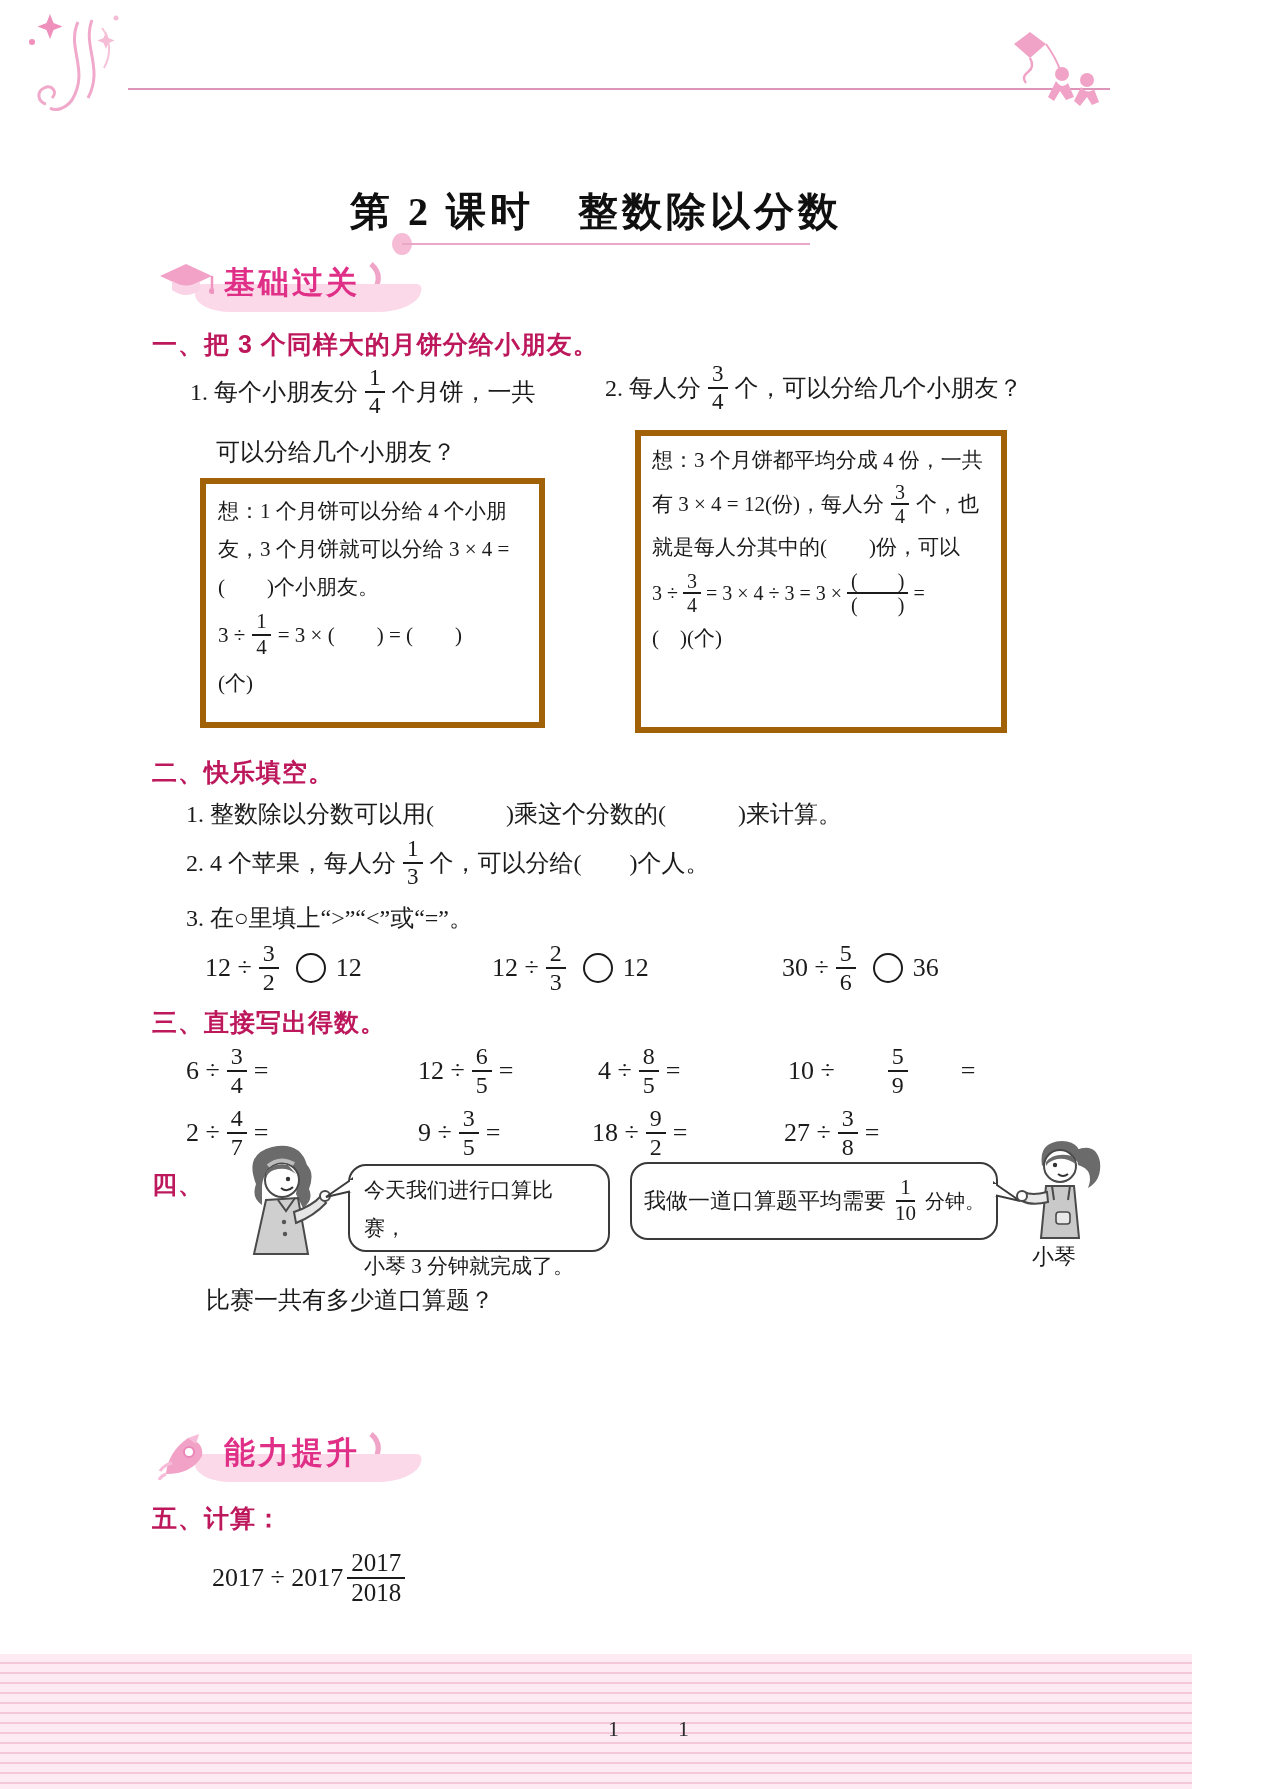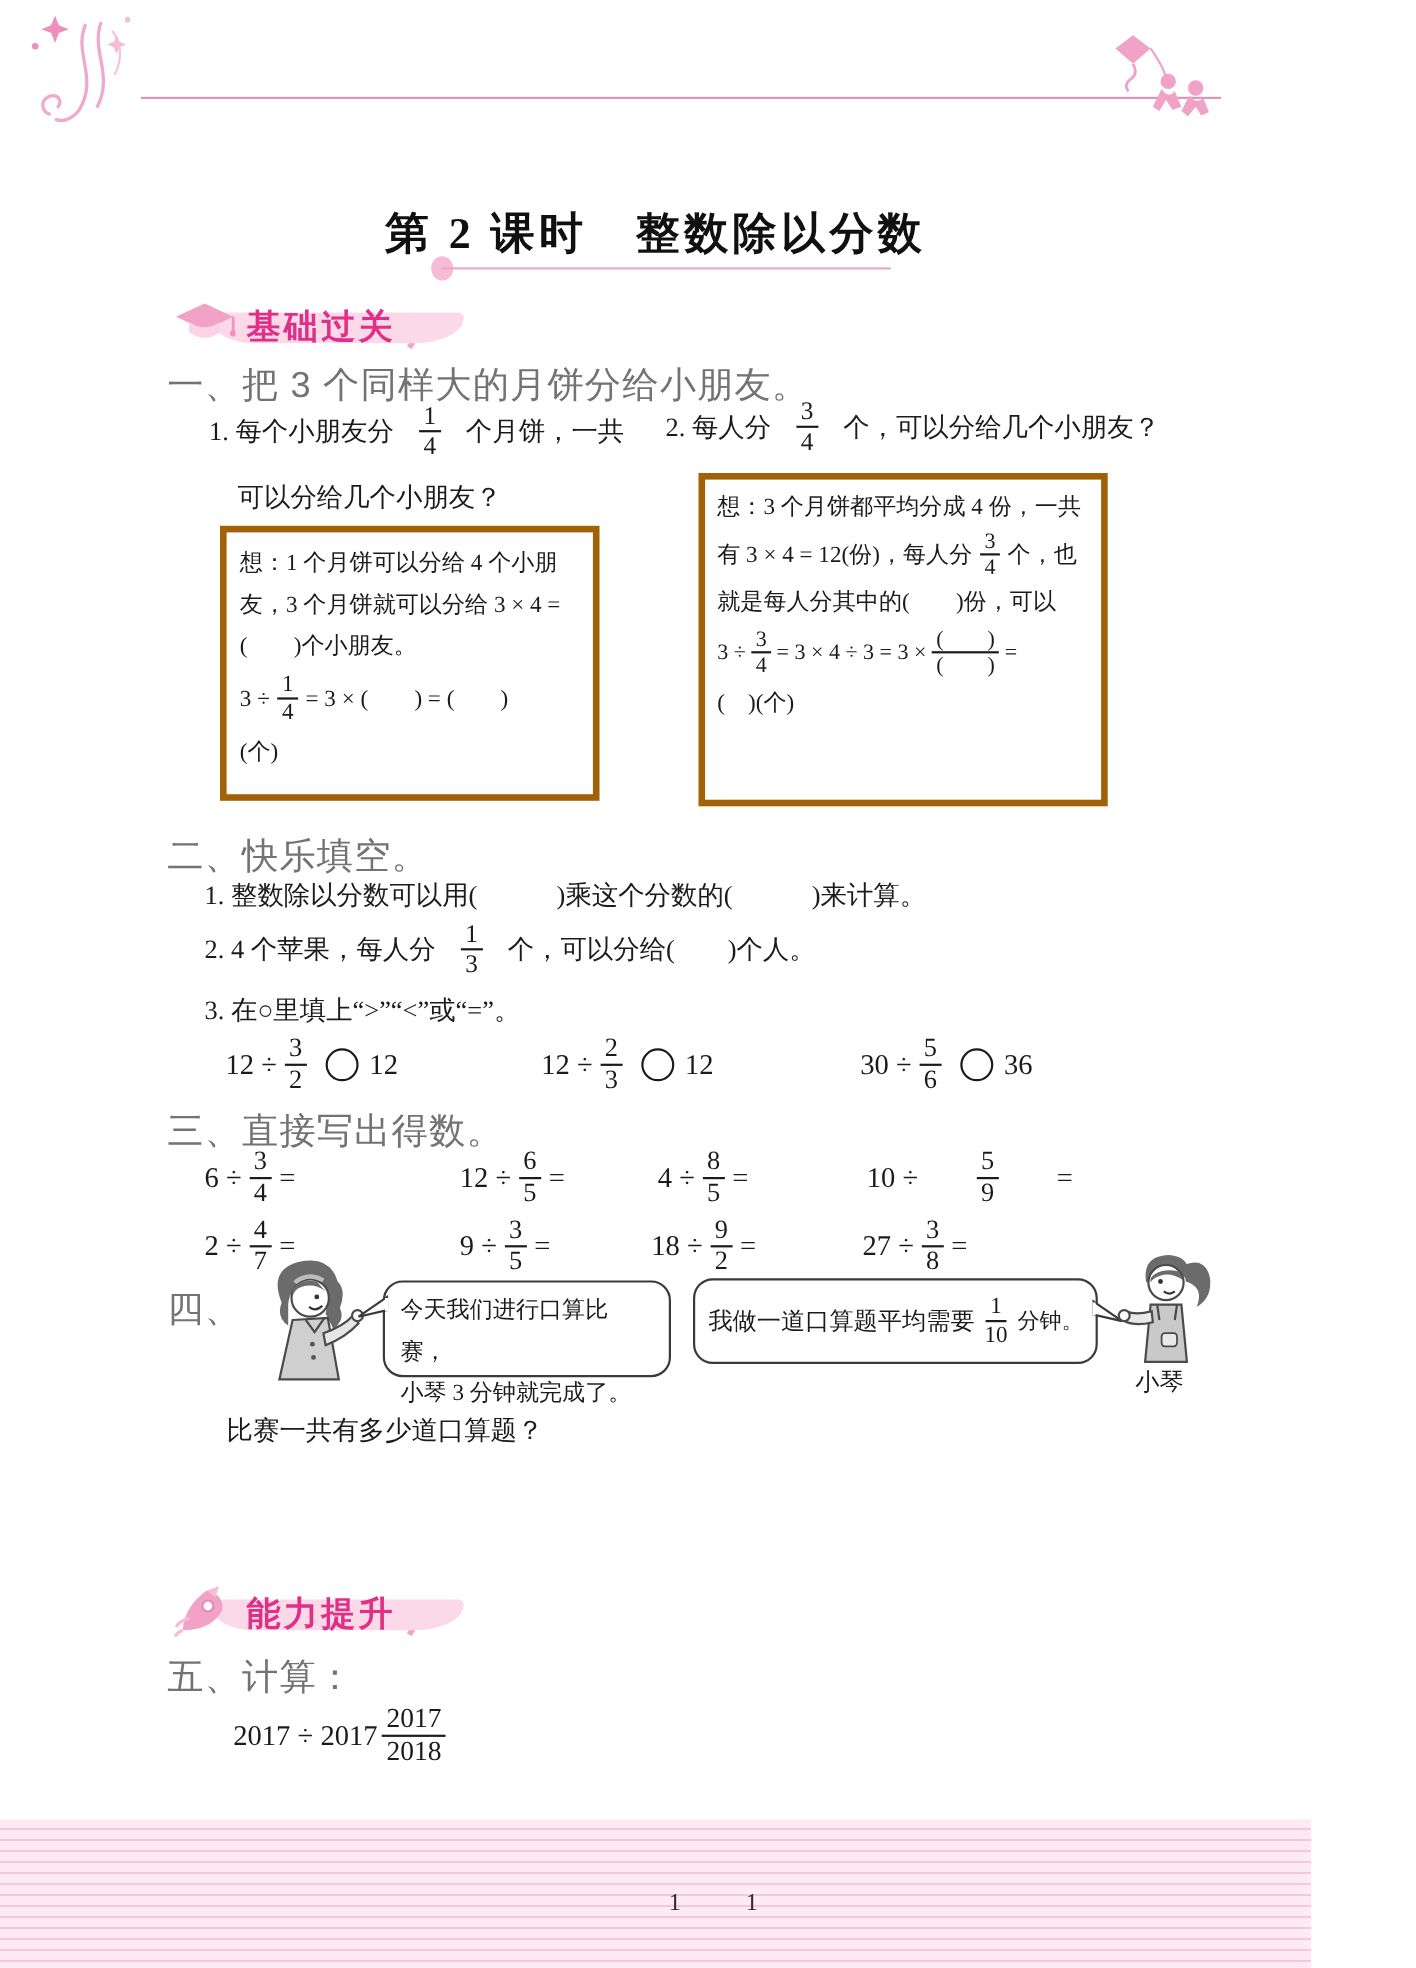--- a/index.html
+++ b/index.html
@@ -1,30 +1,30 @@
 <!DOCTYPE html>
 <html><head>
 <meta charset="utf-8">
 <style>
   * { margin:0; padding:0; box-sizing:border-box; }
   html,body { width:1287px; height:1789px; background:#fff; }
   body { font-family:"Liberation Serif", serif; color:#1b1b1b; position:relative; }
   .page { position:absolute; left:0; top:0; width:1192px; height:1789px; background:#fff; overflow:hidden; }
   .abs { position:absolute; }
-  .hd { font-family:"Liberation Sans", sans-serif; font-weight:400; font-size:33px; color:#737373; letter-spacing:1px; }
-  .t  { font-size:24px; color:#1b1b1b;gap:16px; }
+  .hd { font-family:"Liberation Sans", sans-serif; font-weight:700; font-size:25px; color:#be185d; letter-spacing:1px; }
+  .t  { font-size:24px; color:#1b1b1b; }
   .mrow { display:flex; align-items:center; white-space:nowrap; }
   .frac { display:inline-flex; flex-direction:column; align-items:center; margin:0 7px; line-height:1.12; text-align:center; }
   .frac .fn { padding:0 4px; border-bottom:2px solid #1b1b1b; }
   .frac .fd { padding:0 4px; }
   .pagetitle { width:100%; text-align:center; font-size:40px; font-weight:700; letter-spacing:4px; color:#101010; }
   .title-underline { height:2px; background:#eaa8c8; }
   .title-dot { width:20px; height:22px; border-radius:50%; background:#f6bcd6; }
   .hrule { height:2px; background:#dd95ba; }
-  .badge { display:flex; align-items:flex-end; }
+  .badge { display:flex; align-items:flex-start; }
   .badge .lbl { font-family:"Liberation Sans", sans-serif; font-weight:700; font-size:31px; color:#e02f87; letter-spacing:3px; margin-left:10px; position:relative; z-index:2; }
   .badge .swoosh { position:absolute; left:36px; top:22px; width:226px; height:28px; background:#fbd9e8; border-radius:6px 6px 40px 40px / 6px 6px 20px 20px; transform:skewX(-10deg); z-index:0; }
   .box { position:absolute; border:6px solid #a16207; background:#fff; }
   .boxline { white-space:nowrap; }
   .circle { display:inline-block; width:30px; height:30px; border:2px solid #1b1b1b; border-radius:50%; margin:0 10px; background:#fff; }
   .bubble { position:absolute; border:2px solid #3a3a3a; border-radius:18px; background:#fff; }
   .bubtxt { font-size:21px; line-height:38px; }
   .footer { position:absolute; left:0; top:1654px; width:1287px; height:135px;
             background:repeating-linear-gradient(180deg,#fdeaf2 0px,#fdeaf2 8px,#f4c8db 8px,#f4c8db 10px); }
   .pgnum { position:absolute; top:1716px; font-size:22px; color:#2b2b2b; }

